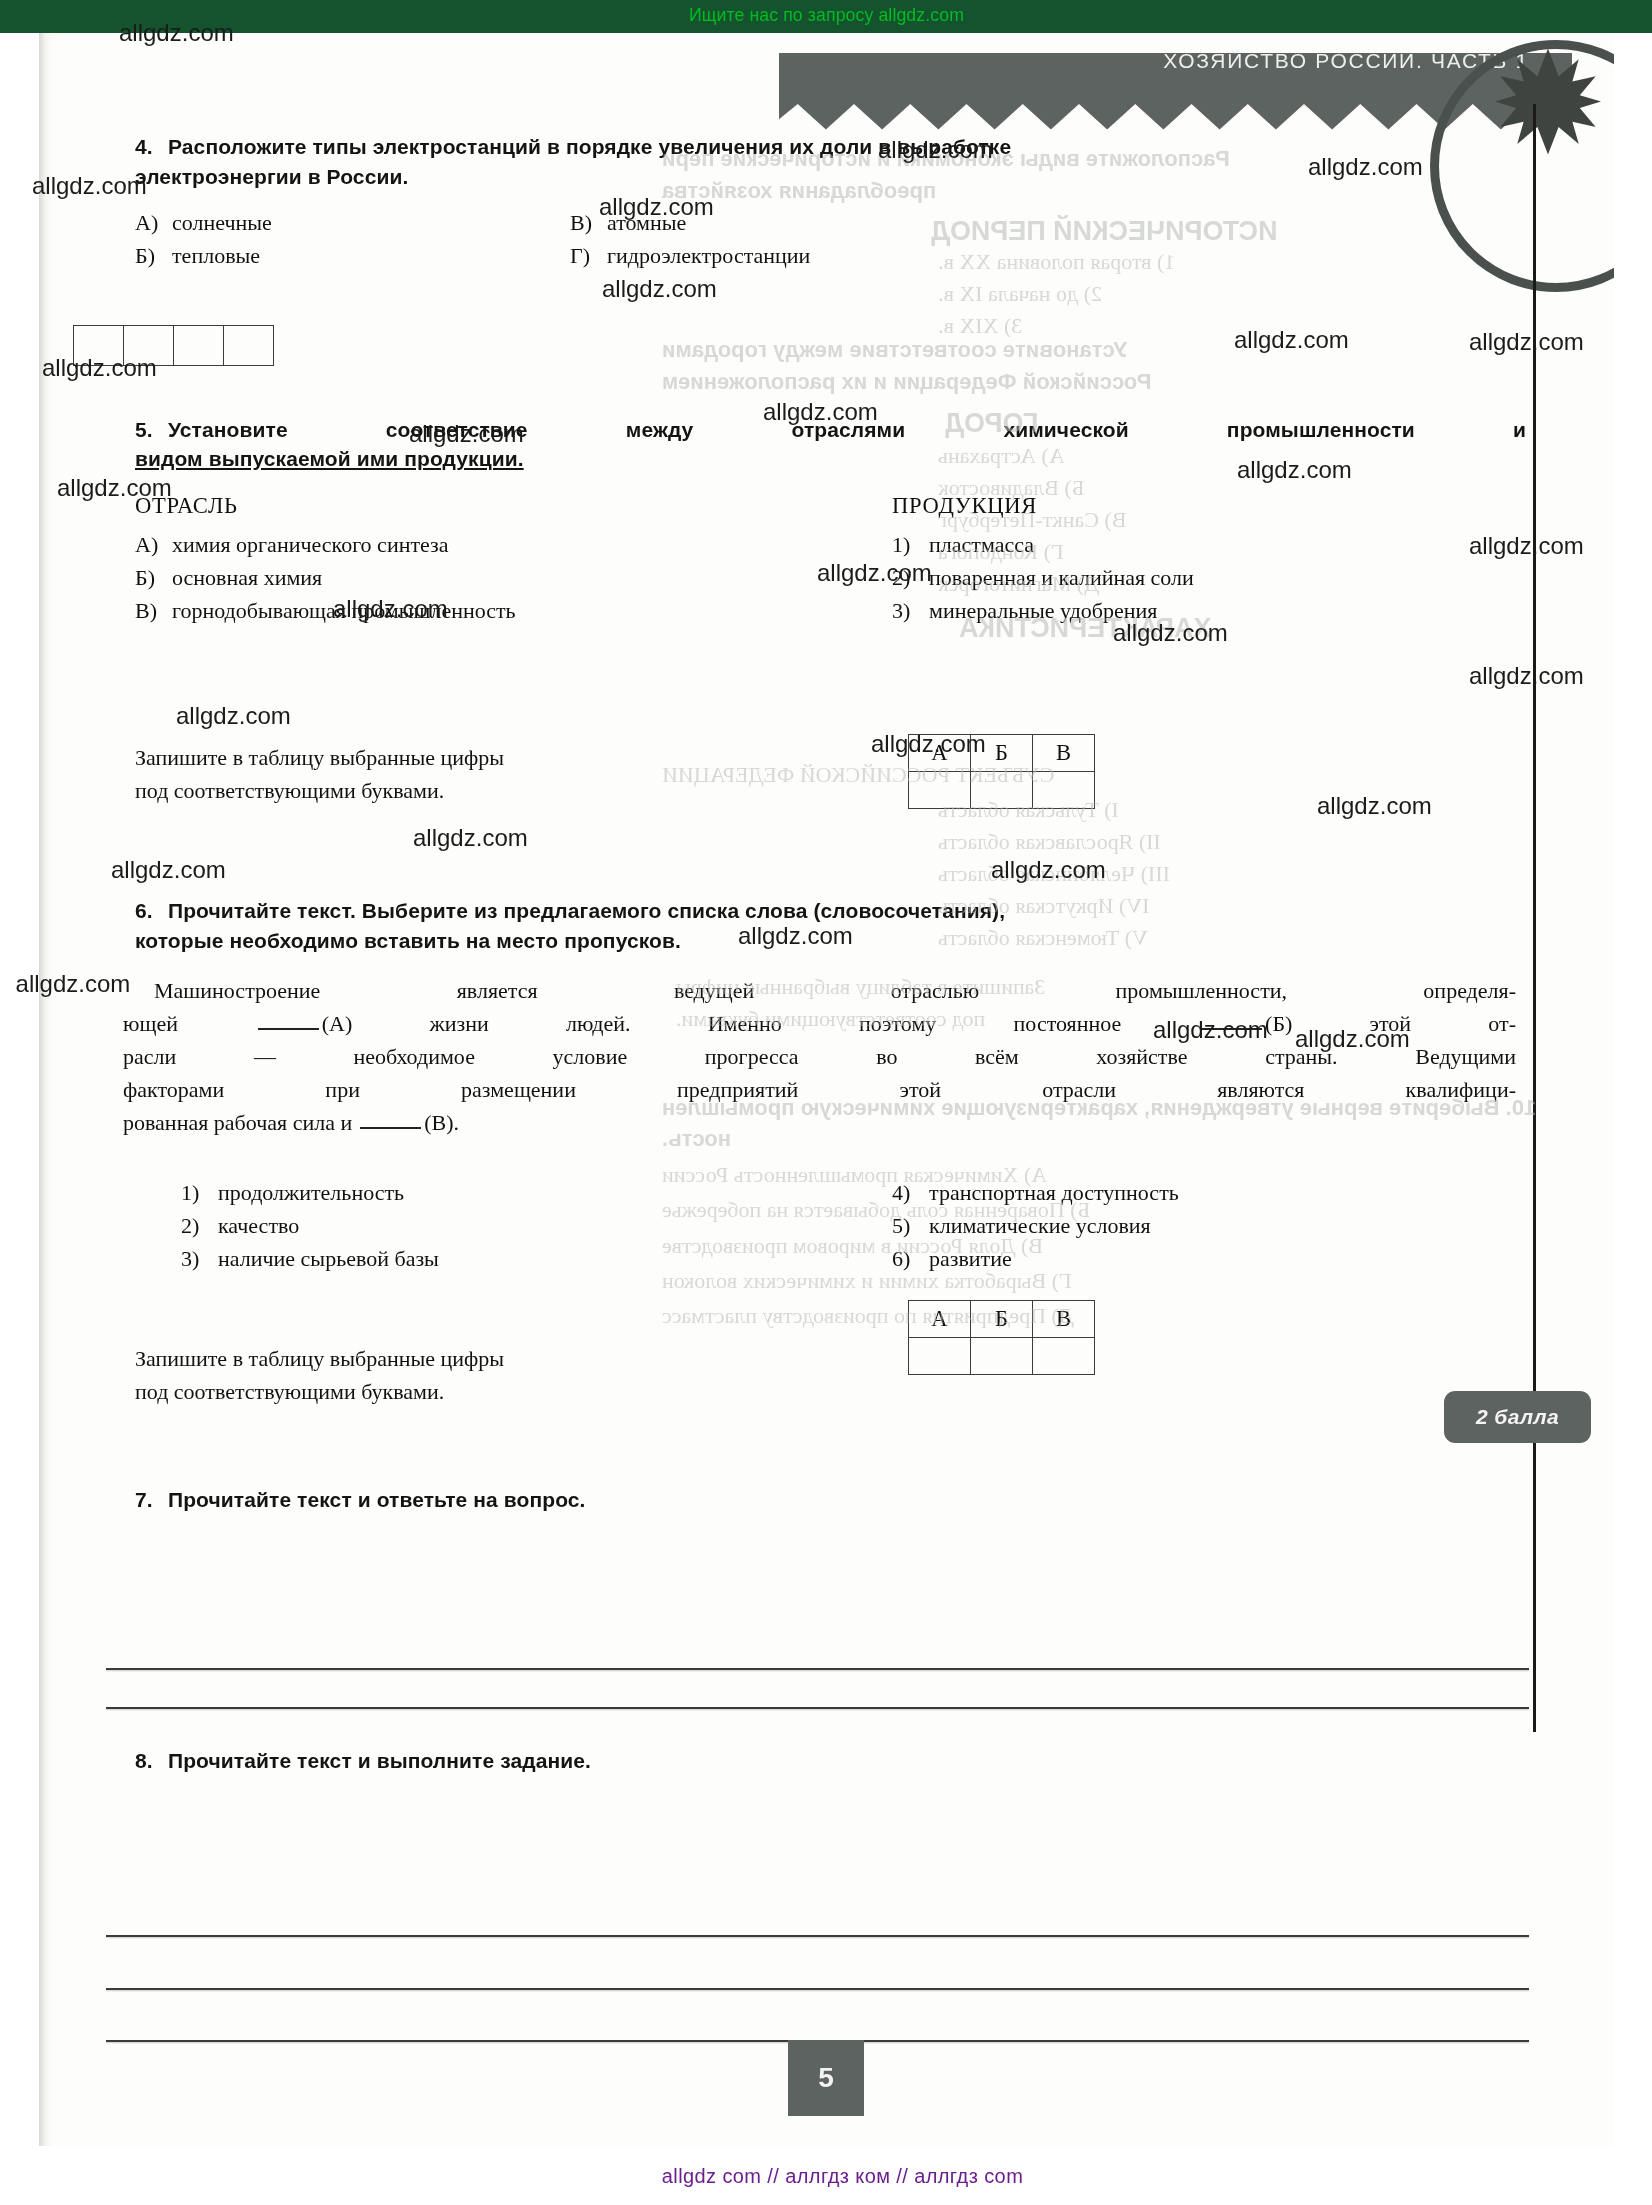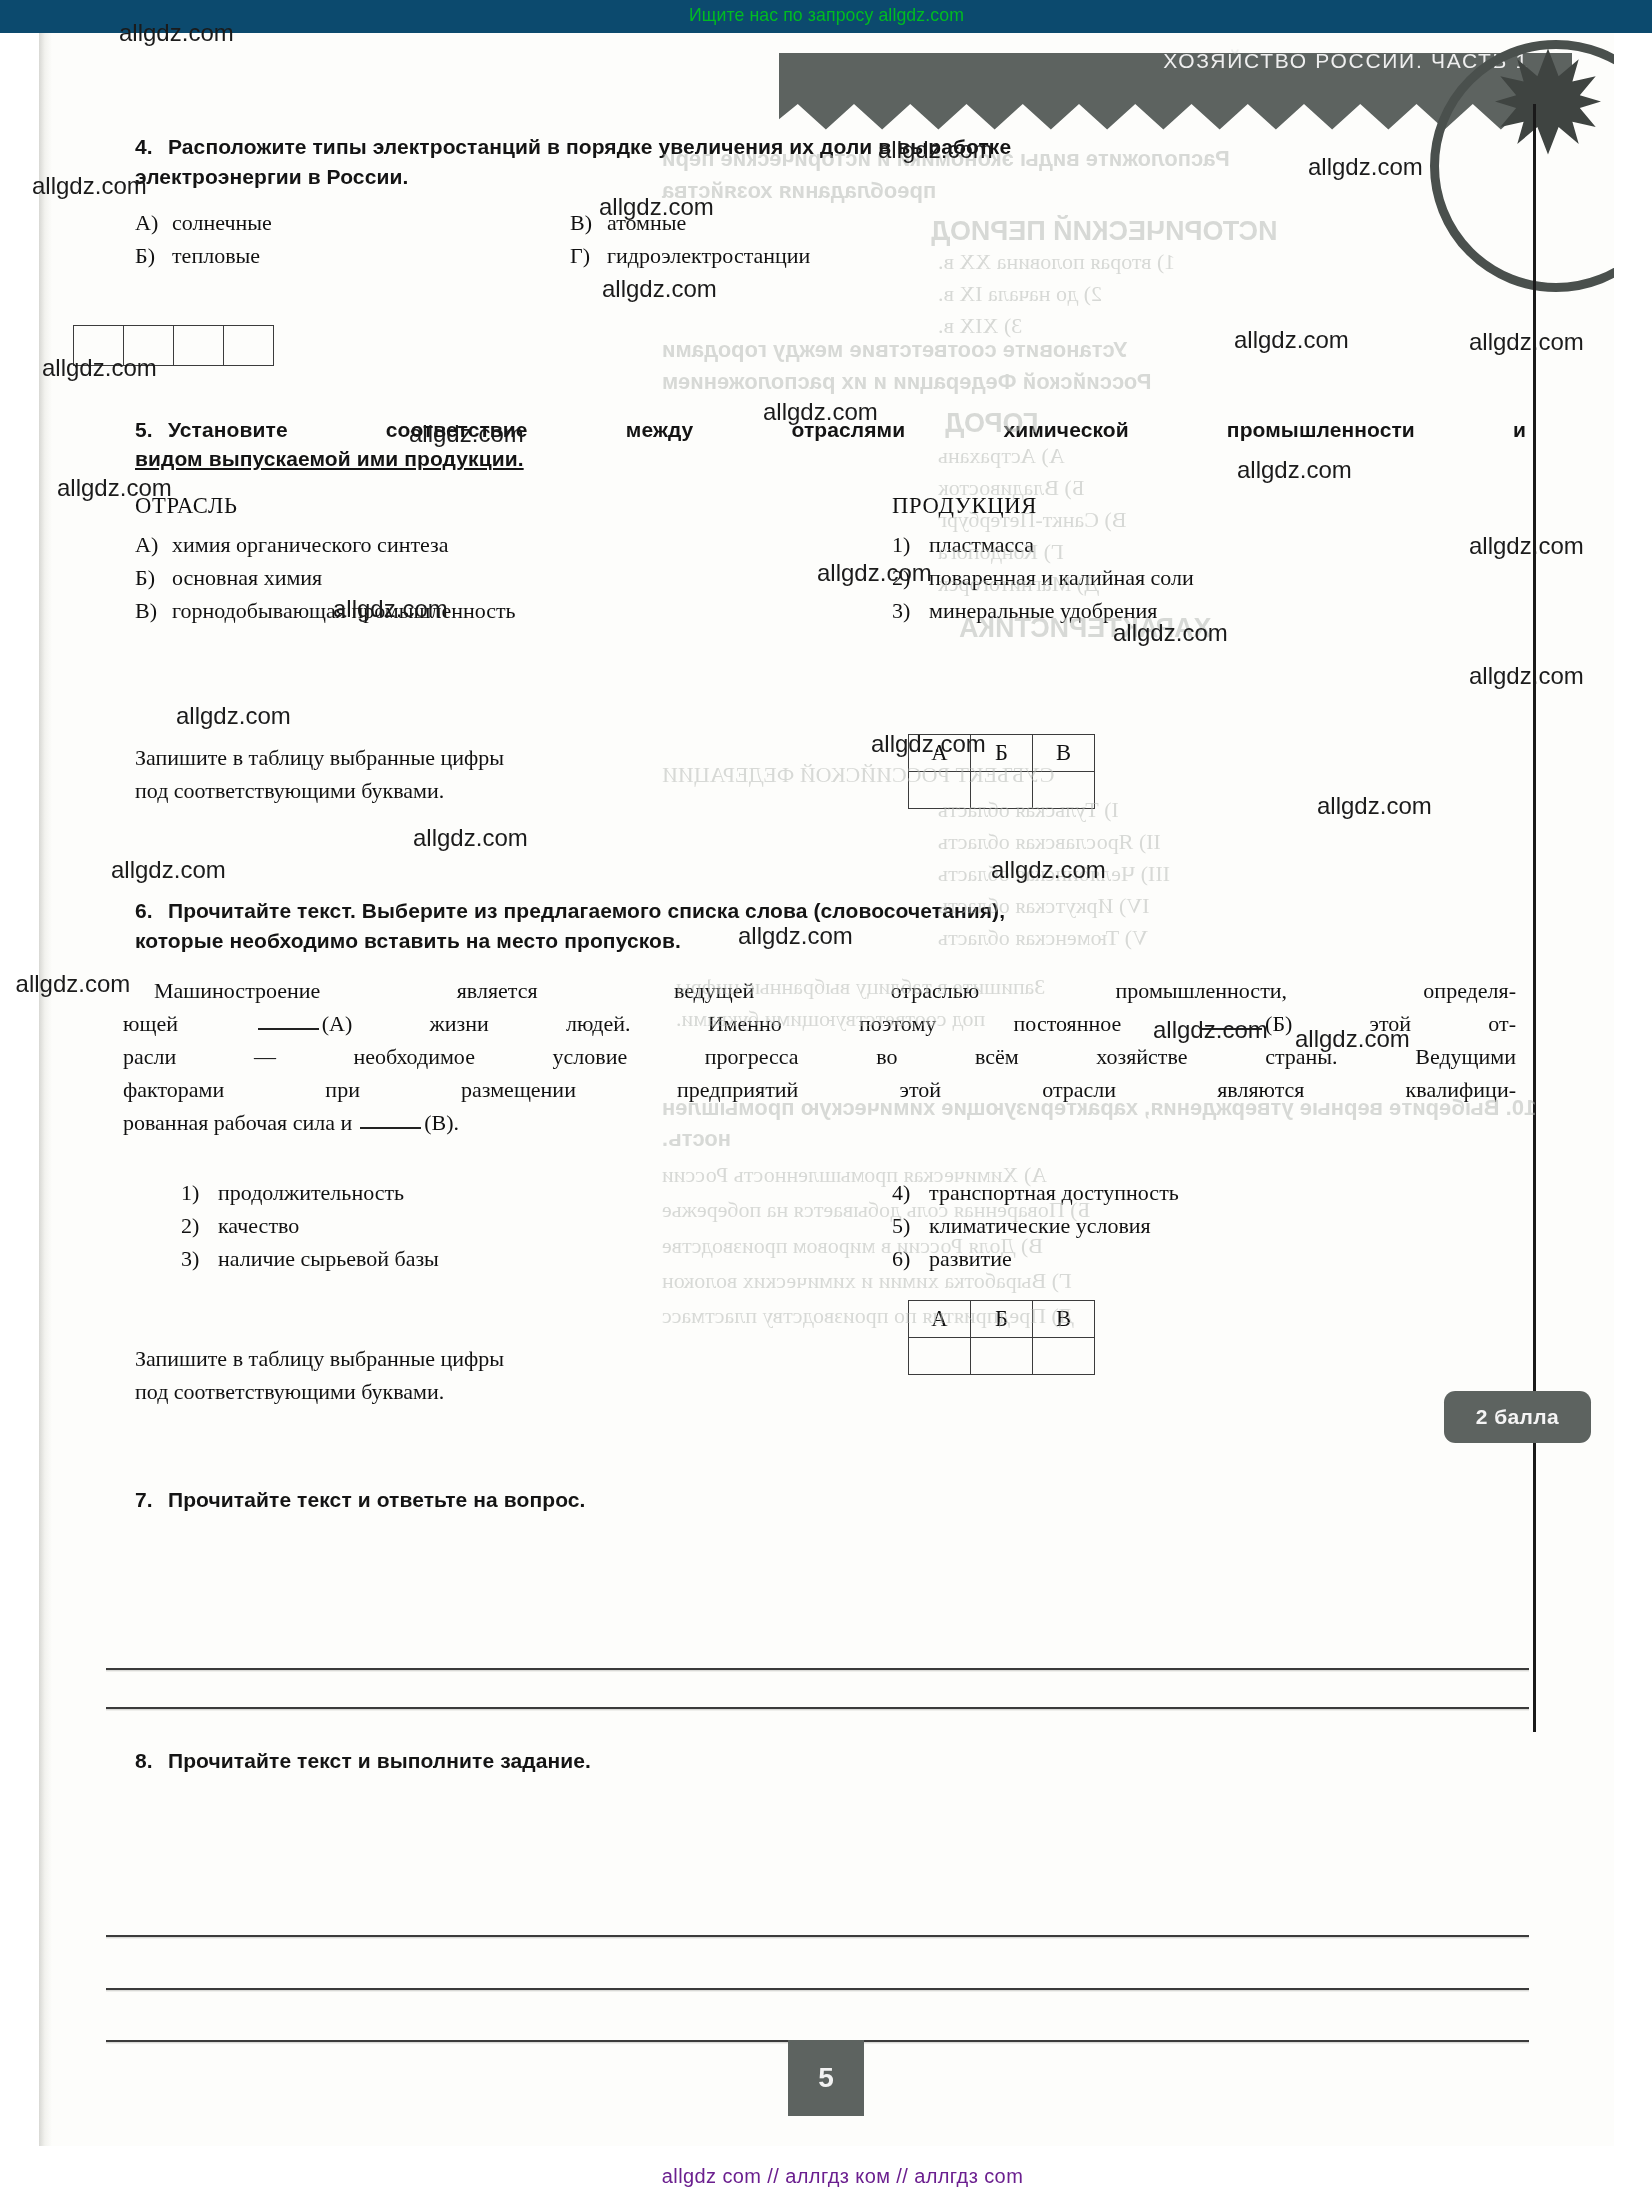--- a/index.html
+++ b/index.html
@@ -14,21 +14,21 @@
     position: relative;
     overflow: hidden;
   }
 
   
   #top-banner {
     position: absolute;
     top: 0; left: 0;
     width: 1653px;
     height: 33px;
-    background: #0c4a6e;
+    background: #14532d;
     text-align: center;
   }
   #top-banner .txt {
     font-family: "Liberation Sans", sans-serif;
     font-size: 17.7px;
     color: #00bb22;
     line-height: 30px;
     letter-spacing: 0.1px;
   }
 
@@ -228,20 +228,21 @@
   #points-badge {
     position: absolute;
     left: 1444px;
     top: 1391px;
     width: 147px;
     height: 52px;
     background: #5d6360;
     border-radius: 11.3px;
     color: #f4f4f4;
     font-family: "Liberation Sans", sans-serif;
+    font-style: italic;
     font-weight: bold;
     font-size: 21px;
     line-height: 52px;
     text-align: center;
     letter-spacing: 0.4px;
   }
 
   
   #page-num-box {
     position: absolute;

